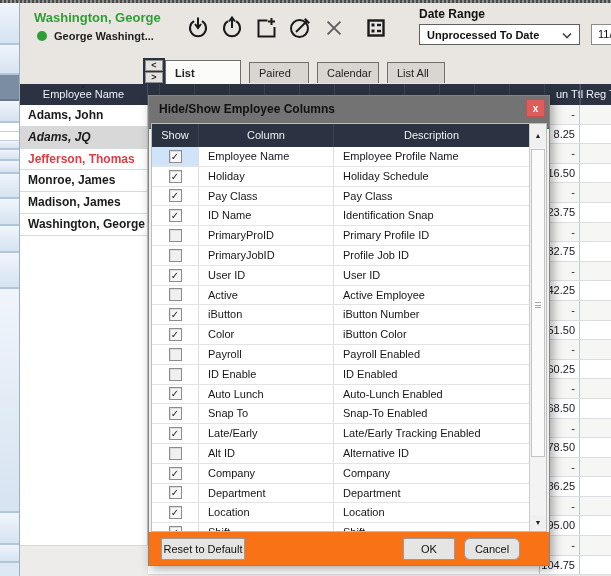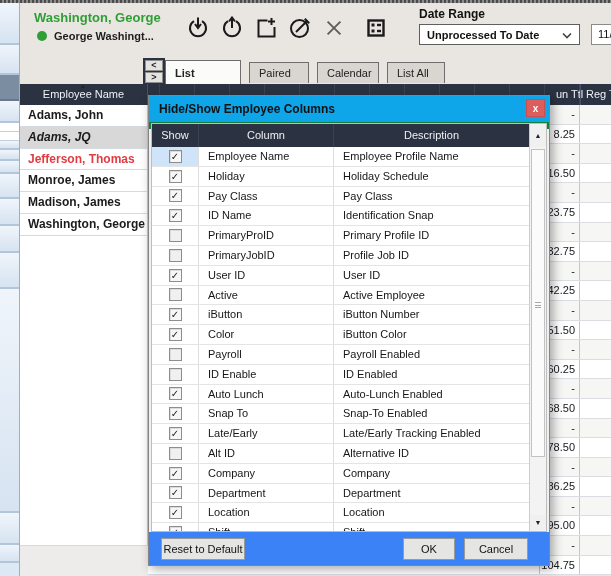--- a/index.html
+++ b/index.html
@@ -54,21 +54,21 @@
   
   .values-grid{position:absolute;left:148px;top:105px;right:0;bottom:0;overflow:hidden;z-index:1;}
   .vrow{display:flex;height:19.6px;border-bottom:1px solid #dadde2;background:#fff;}
   .vrow:nth-child(odd){background:#f6f6f4;}
   .vc-spacer{width:392px;border-right:1px solid #c2c8d0;}
   .vc-val{width:40px;border-right:1px solid #c2c8d0;font-size:11px;color:#15181d;text-align:right;padding-right:4px;line-height:19px;}
   .vc-reg{flex:1;}
   
   .dialog{position:absolute;left:148px;top:95px;width:402px;height:471px;background:#f0f0f0;border:1px solid #858585;
     box-shadow:3px 3px 10px rgba(0,0,0,.35);z-index:10;}
-  .dlg-title{height:33px;background:#0ea5e9;border-bottom:7px solid #15803d;position:relative;}
+  .dlg-title{height:33px;background:#737373;border-bottom:1px solid #15803d;position:relative;}
   .dlg-title-text{line-height:27px;padding-left:10px;font-size:12px;font-weight:bold;color:#111;display:block;}
   .dlg-close{position:absolute;top:3px;right:4px;width:19px;height:18px;background:#dd5c5c;border:1px solid #c74f4f;
     color:#fff;font-size:10px;font-weight:bold;line-height:15px;text-align:center;padding:0;}
   .dlg-table{position:absolute;left:2px;right:2px;top:27px;bottom:33px;background:#fff;border:1px solid #bdbdbd;}
   .dlg-thead{display:flex;height:23px;background:#2b3342;color:#edf0f5;font-size:11px;}
   .th{line-height:23px;text-align:center;}
   .th-show{width:47px;border-right:1px solid #3a4356;}
   .th-col{width:135px;border-right:1px solid #3a4356;}
   .th-desc{flex:1;}
   .th-sb{width:17px;background:#f0f0f0;border-left:1px solid #ccc;display:flex;align-items:center;justify-content:center;}
@@ -80,25 +80,25 @@
   .c-col{width:135px;border-right:1px solid #dedede;line-height:19.8px;padding-left:9px;white-space:nowrap;}
   .c-desc{flex:1;line-height:19.8px;padding-left:9px;white-space:nowrap;overflow:hidden;}
   .cb{width:13px;height:13px;background:#f0f0f0;border:1px solid #8d8d8d;box-shadow:inset 1px 1px 0 #dcdcdc;
     font-size:10px;line-height:11px;text-align:center;color:#222;font-weight:bold;}
   .cb.on{background:#f7f7f7;}
   .dlg-scrollbar{position:absolute;top:23px;right:0;width:17px;bottom:0;background:#f3f3f3;border-left:1px solid #ccc;}
   .sb-thumb{position:absolute;left:1px;right:1px;top:2px;height:308px;background:#fbfbfb;border:1px solid #c2c2c2;}
   .grip{position:absolute;left:3px;right:3px;top:152px;height:6px;border-top:1px solid #a8a8a8;border-bottom:1px solid #a8a8a8;}
   .grip::after{content:"";position:absolute;left:0;right:0;top:2px;height:1px;background:#a8a8a8;}
   .sb-down{position:absolute;bottom:1px;left:0;width:16px;height:15px;background:#f0f0f0;border:none;font-size:7px;color:#222;padding:0;line-height:1;}
-  .dlg-footer{position:absolute;left:0;right:0;bottom:0;height:33px;background:#3b82f6;}
+  .dlg-footer{position:absolute;left:0;right:0;bottom:0;height:33px;background:#f97316;}
   .btn{position:absolute;top:6px;height:22px;background:#e5e5e3;border:1px solid #9a9a9a;font-size:11px;color:#111;padding:0;}
   .btn.reset{left:12px;width:84px;}
   .btn.ok{left:254px;width:52px;}
-  .btn.cancel{left:315px;width:64px;}
+  .btn.cancel{left:315px;width:56px;border-radius:6px;}
 </style>
 </head>
 <body>
 
 <div class="top-dots"></div>
 <div class="left-strip" id="leftStrip">
     <div class="seg " style="height: 42px;"></div>
     <div class="seg " style="height: 30px;"></div>
     <div class="seg sel" style="height: 26px;"></div>
     <div class="seg " style="height: 22px;"></div>

